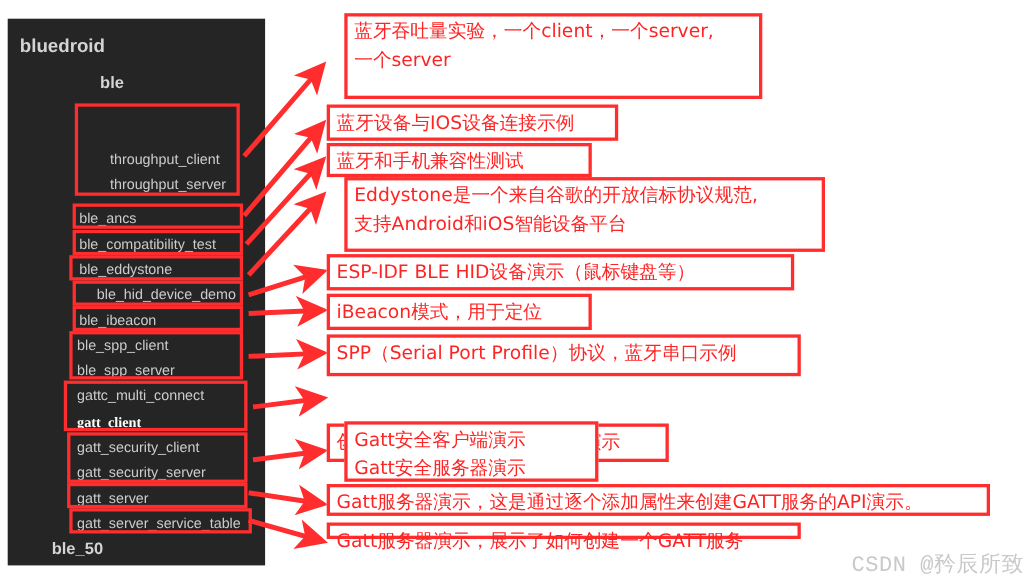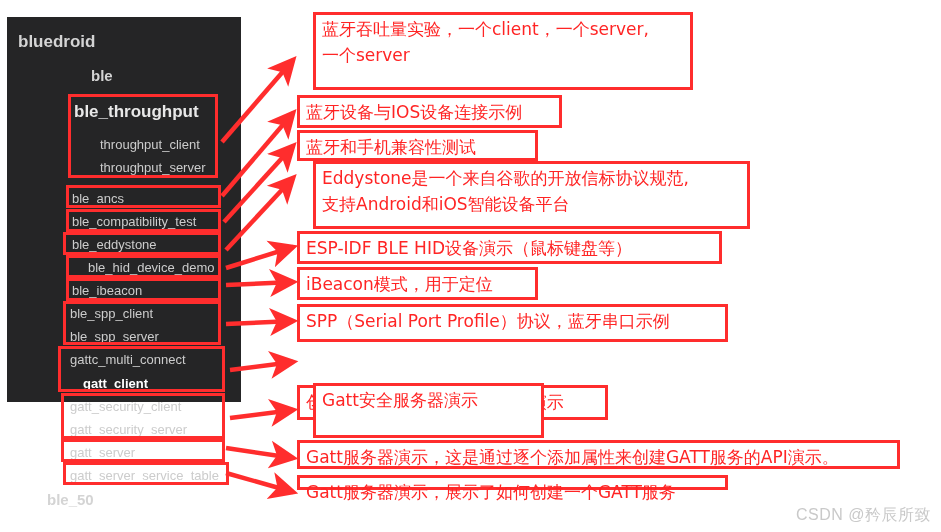--- a/index.html
+++ b/index.html
@@ -15,21 +15,21 @@
     overflow: hidden;
     font-family: "Liberation Sans", "DejaVu Sans", sans-serif;
   }
 
   
   #tree-panel {
     position: absolute;
     left: 7px;
     top: 17px;
     width: 234px;
-    height: 385px;
+    height: 497px;
     background: #252526;
   }
   .tree-node {
     position: absolute;
     color: #cccccc;
     white-space: nowrap;
     font-size: 13px;
     line-height: 1;
   }
   .tree-node.root {
@@ -95,45 +95,44 @@
     height: 532px;
     pointer-events: none;
   }
 
   
   #watermark {
     position: absolute;
     right: 10px;
     bottom: 6px;
     color: #c9c9c9;
-    font-size: 16px;
-    font-family: Liberation Sans, sans-serif;
+    font-size: 20px;
+    font-family: Liberation Mono, monospace;
     letter-spacing: 0.5px;
   }
 </style>
 </head>
 <body>
 
 <div id="stage">
 
   <div id="tree-panel">
       <div class="tree-node root" style="left: 11px; top: 16px;">bluedroid</div>
       <div class="tree-node lvl1" style="left: 40px; top: 51px; margin-left: 44px;">ble</div>
-      <div class="tree-node lvl2-big" style="left: 67px; top: 86px;">ble_throughput</div>
       <div class="tree-node leaf" style="left: 93px; top: 121px;">throughput_client</div>
       <div class="tree-node leaf" style="left: 93px; top: 144px;">throughput_server</div>
       <div class="tree-node leaf" style="left: 65px; top: 175px;">ble_ancs</div>
       <div class="tree-node leaf" style="left: 65px; top: 198px;">ble_compatibility_test</div>
       <div class="tree-node leaf" style="left: 65px; top: 221px;">ble_eddystone</div>
       <div class="tree-node leaf" style="left: 65px; top: 244px; padding-left: 16px;">ble_hid_device_demo</div>
       <div class="tree-node leaf" style="left: 65px; top: 267px;">ble_ibeacon</div>
       <div class="tree-node leaf" style="left: 63px; top: 290px;">ble_spp_client</div>
       <div class="tree-node leaf" style="left: 63px; top: 313px;">ble_spp_server</div>
       <div class="tree-node leaf" style="left: 63px; top: 336px;">gattc_multi_connect</div>
-      <div class="tree-node leaf-sel" style="left: 76px; top: 360px;">gatt_client</div>
+      <div class="tree-node leaf-sel" style="left: 63px; top: 360px; font-family: Liberation Serif, serif;">gatt_client</div>
       <div class="tree-node leaf" style="left: 63px; top: 383px;">gatt_security_client</div>
       <div class="tree-node leaf" style="left: 63px; top: 406px;">gatt_security_server</div>
       <div class="tree-node leaf" style="left: 63px; top: 429px;">gatt_server</div>
       <div class="tree-node leaf" style="left: 63px; top: 452px;">gatt_server_service_table</div>
       <div class="tree-node lvl1" style="left: 40px; top: 475px;">ble_50</div>
     </div>
 
   <div id="highlight-layer">
       <div class="hl-box" style="left: 68px; top: 94px; width: 150px; height: 84px;"></div>
       <div class="hl-box" style="left: 66px; top: 185px; width: 155px; height: 23px;"></div>
@@ -190,20 +189,21 @@
       <div class="note-box" style="left: 297px; top: 267px; width: 241px; height: 33px;">
         <span class="note-line">iBeacon模式，用于定位</span>
       </div>
       <div class="note-box" style="left: 297px; top: 304px; width: 431px; height: 38px;">
         <span class="note-line">SPP（Serial Port Profile）协议，蓝牙串口示例</span>
       </div>
       <div class="note-box" style="left: 297px; top: 345px; width: 311px; height: 35px; margin-top: 40px;">
         <span class="note-line">创建GATT多连接客户端的API演示</span>
       </div>
       <div class="note-box two-line" style="left: 297px; top: 383px; width: 231px; height: 55px;">
+        <span class="note-line">Gatt安全客户端演示</span>
         <span class="note-line">Gatt安全服务器演示</span>
       </div>
       <div class="note-box" style="left: 297px; top: 440px; width: 603px; height: 29px;">
         <span class="note-line">Gatt服务器演示，这是通过逐个添加属性来创建GATT服务的API演示。</span>
       </div>
       <div class="note-box" style="left: 297px; top: 475px; width: 431px; height: 15px;">
         <span class="note-line">Gatt服务器演示，展示了如何创建一个GATT服务</span>
       </div>
     </div>
 

